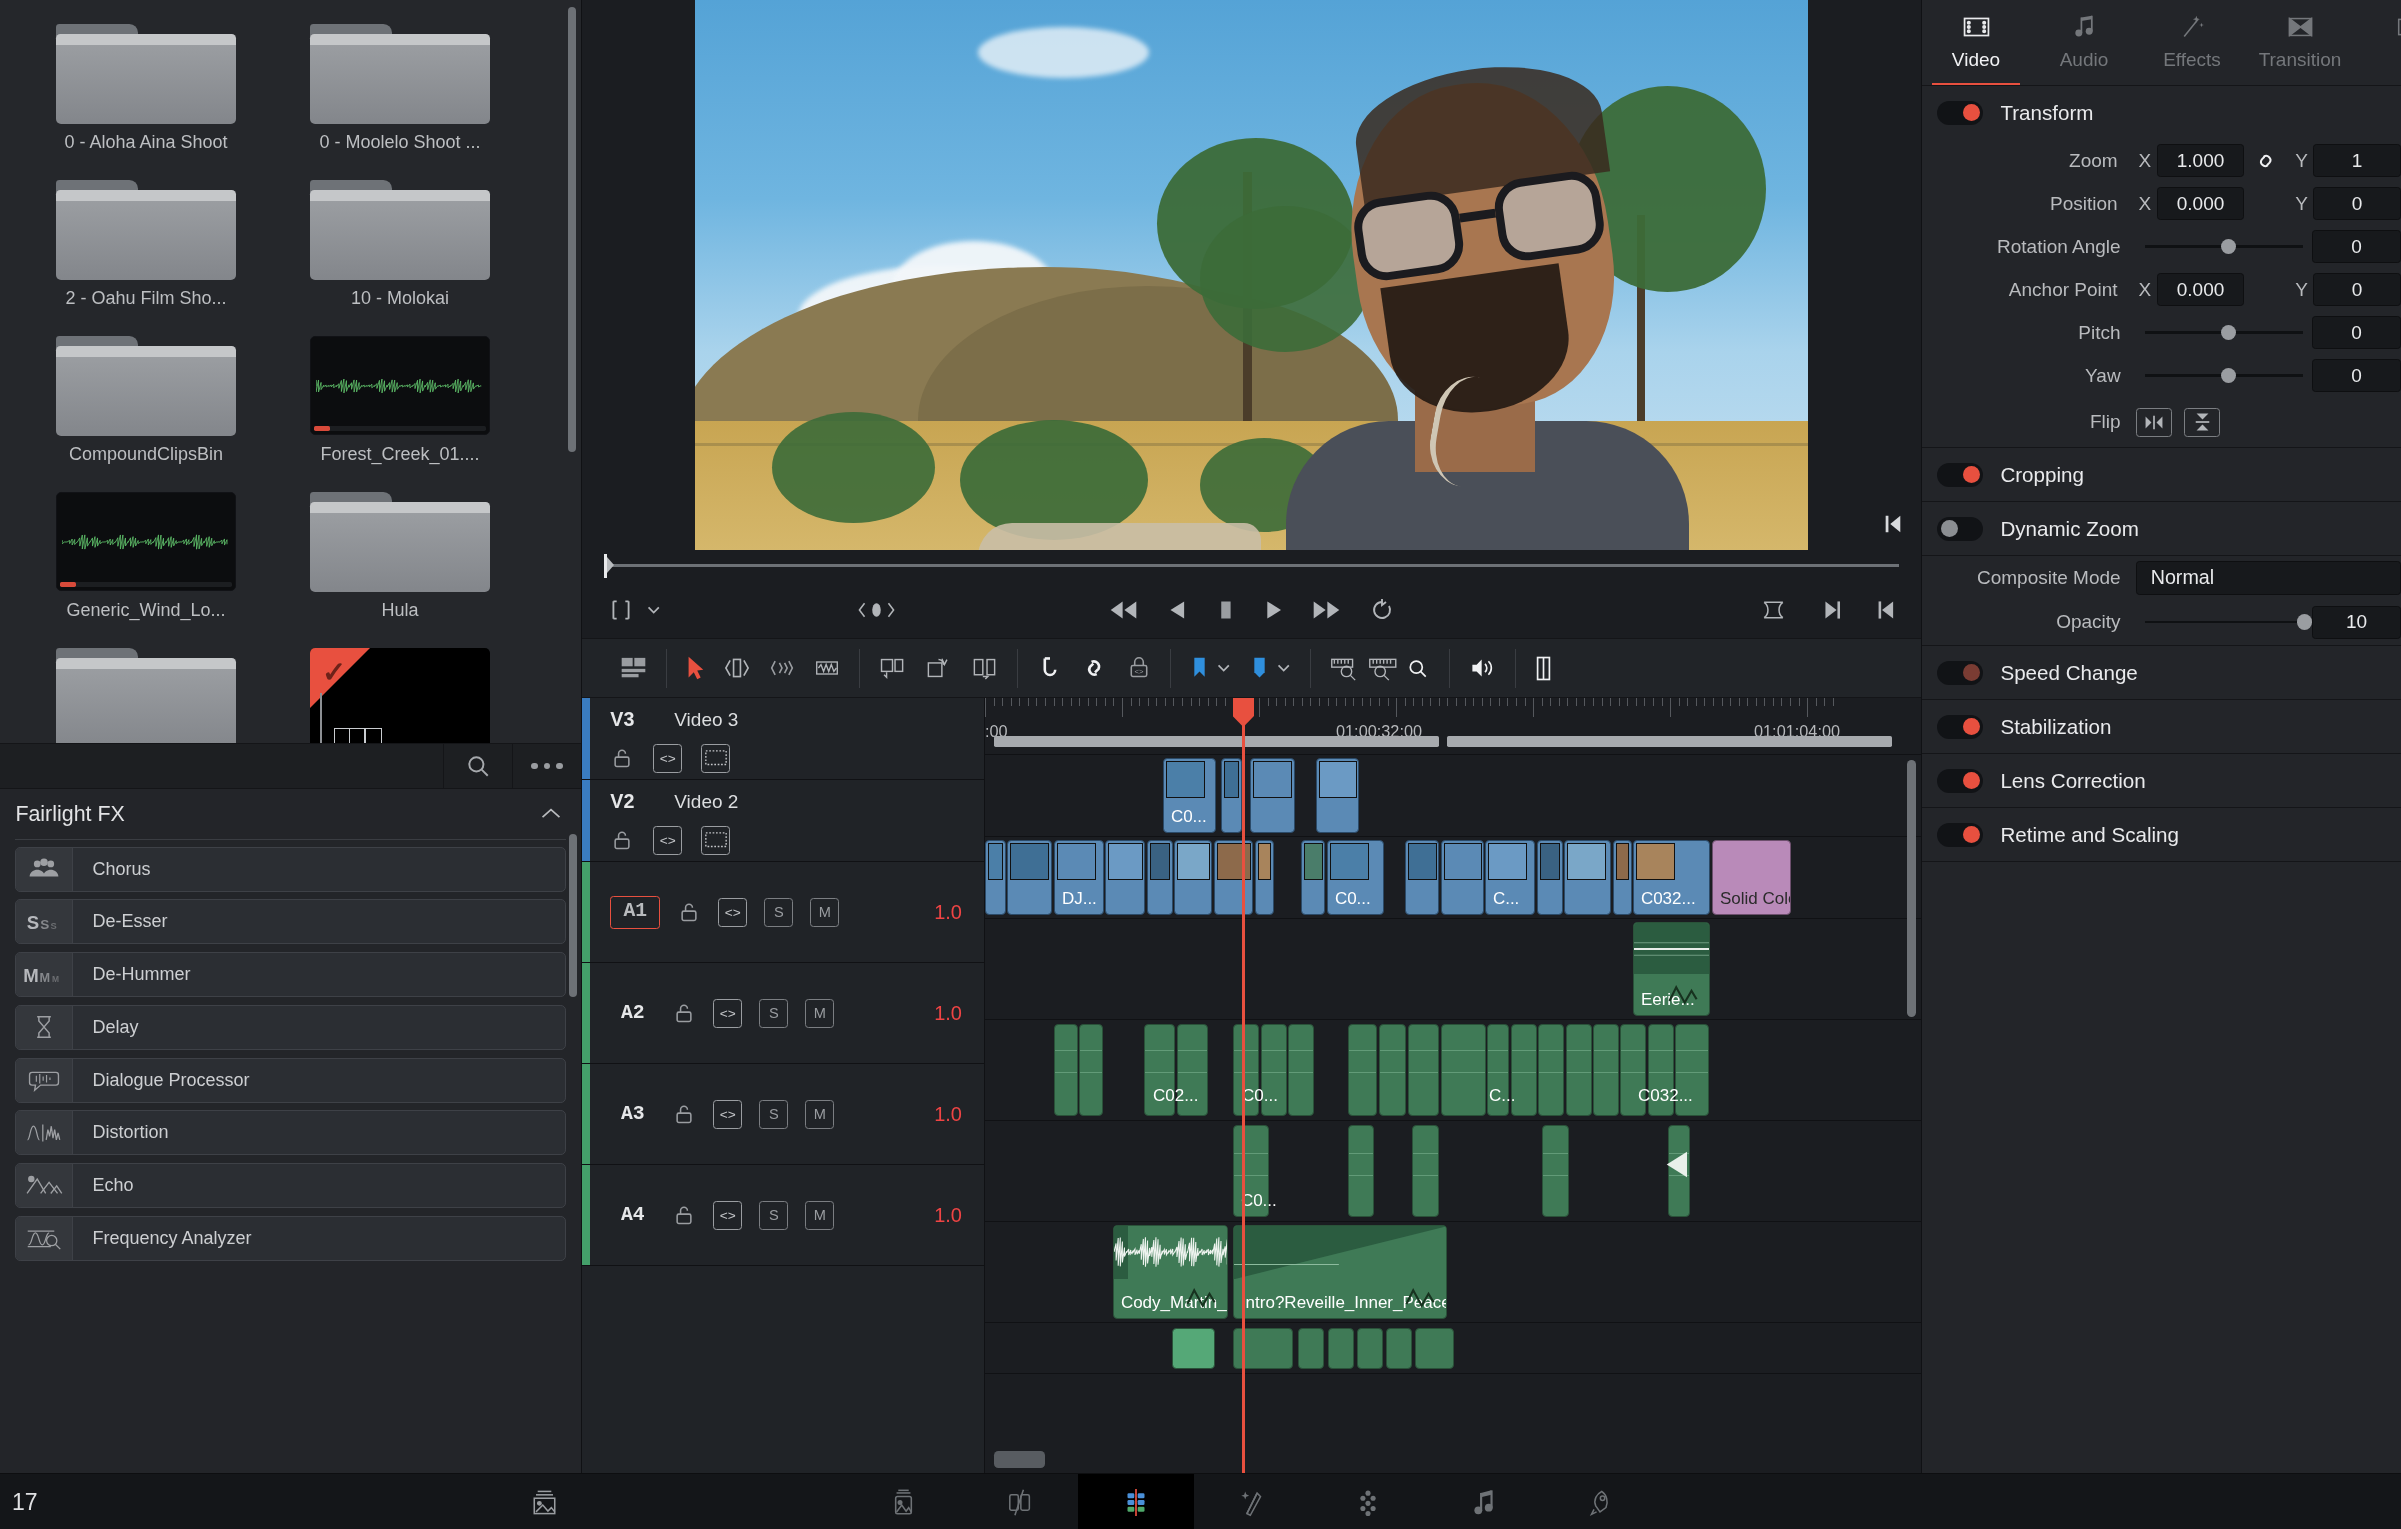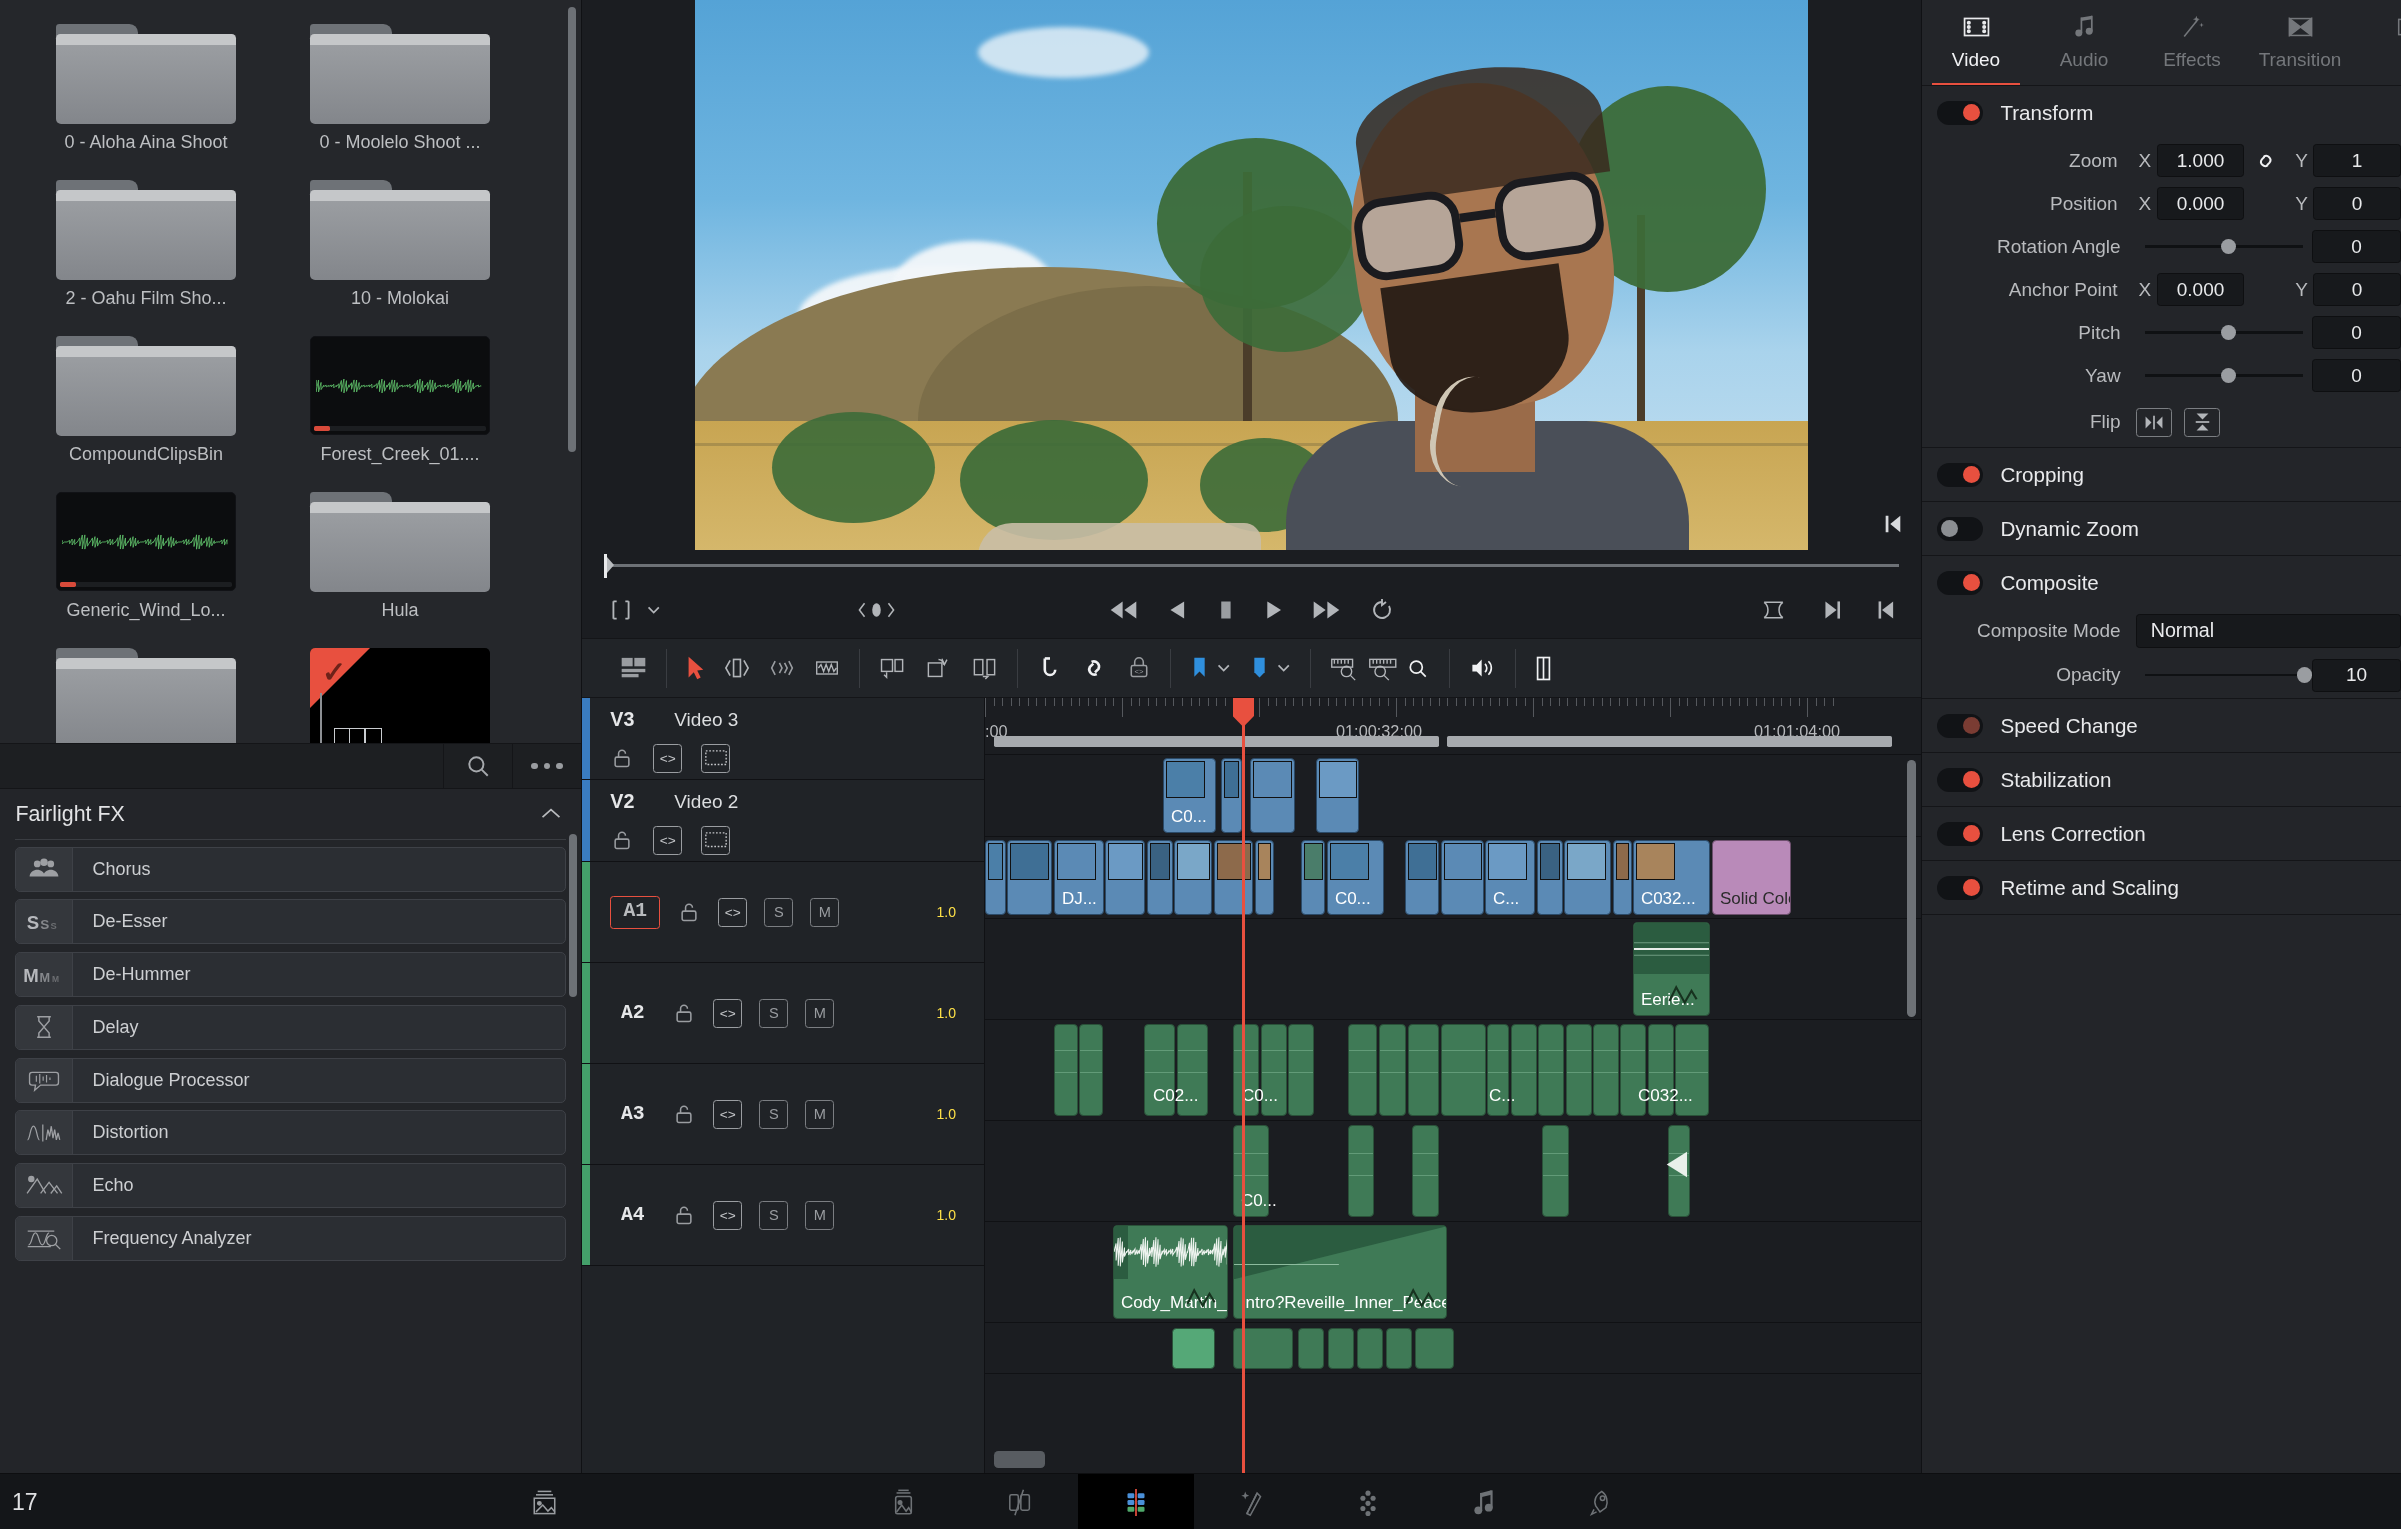--- a/index.html
+++ b/index.html
@@ -153,21 +153,21 @@
   .trk-vnum { font-size:19.7px; font-weight:bold; color:#e6e7e9; width:38px; }
   .trk-vname { font-size:19px; color:#dcdee0; }
   .trk-ctrl-row { display:flex; align-items:center; height:38px; gap:19px; }
   .trk-arow { display:flex; align-items:center; gap:17px; height:100%; }
   .trk-anum { font-size:19.7px; font-weight:bold; color:#e6e7e9; width:45px; text-align:center;font-family:Liberation Mono, monospace; }
   .trk-anum.sel { color:#b9bbbe; border:1.7px solid #e8503f; border-radius:3.4px;
       height:33px; line-height:29px; width:50px; }
   .sqbtn { width:29px; height:29px; border:1.7px solid #9a9da1; border-radius:3.4px;
       display:flex; align-items:center; justify-content:center; font-size:14.6px; color:#c4c6c9; cursor:pointer; }
   .sqbtn.dim { border-color:#7b7e82; color:#9a9da1; }
-  .trk-gain { margin-left:auto; margin-right:28px; font-size:14px; color:#fde047; }
+  .trk-gain { margin-left:auto; margin-right:22px; font-size:20px; color:#ef4444; }
   .lock-ico { color:#9a9da1; cursor:pointer; }
 
   .tl-canvas { flex:1; position:relative; background:#1b1d21; overflow:hidden; }
   .ruler { height:57px; position:relative; background:#1b1d21; border-bottom:0.9px solid #101114; }
   .ticks { position:absolute; left:0; right:0; top:0; height:19px; }
   .ticks i { position:absolute; top:0; width:0.9px; background:#55585d; }
   .rlabel { position:absolute; top:24px; font-size:16.3px; color:#b7b9bc; }
   .tl-scrollbar-h { position:absolute; left:0; right:0; top:38px; height:11px; }
   .tl-scrollbar-h i { position:absolute; height:11px; background:#a7aaae; border-radius:1.7px; }
 
@@ -1381,26 +1381,20 @@
       <div class="sec">
         <div class="sec-head">
           <span class="toggle off">
                 <i></i>
               </span>
           <span class="sec-title">Dynamic Zoom</span>
         </div>
       </div>
 
       <div class="sec">
-        <div class="sec-head">
-          <span class="toggle">
-                <i></i>
-              </span>
-          <span class="sec-title">Composite</span>
-        </div>
         <div class="prop">
           <span class="plabel">Composite Mode</span>
           <span class="selfield">Normal</span>
         </div>
         <div class="prop" style="height:46px;">
           <span class="plabel">Opacity</span>
           <span class="slider">
             <span class="trk"></span>
                 <span class="knob" style="left:96%;"></span>
               </span>

